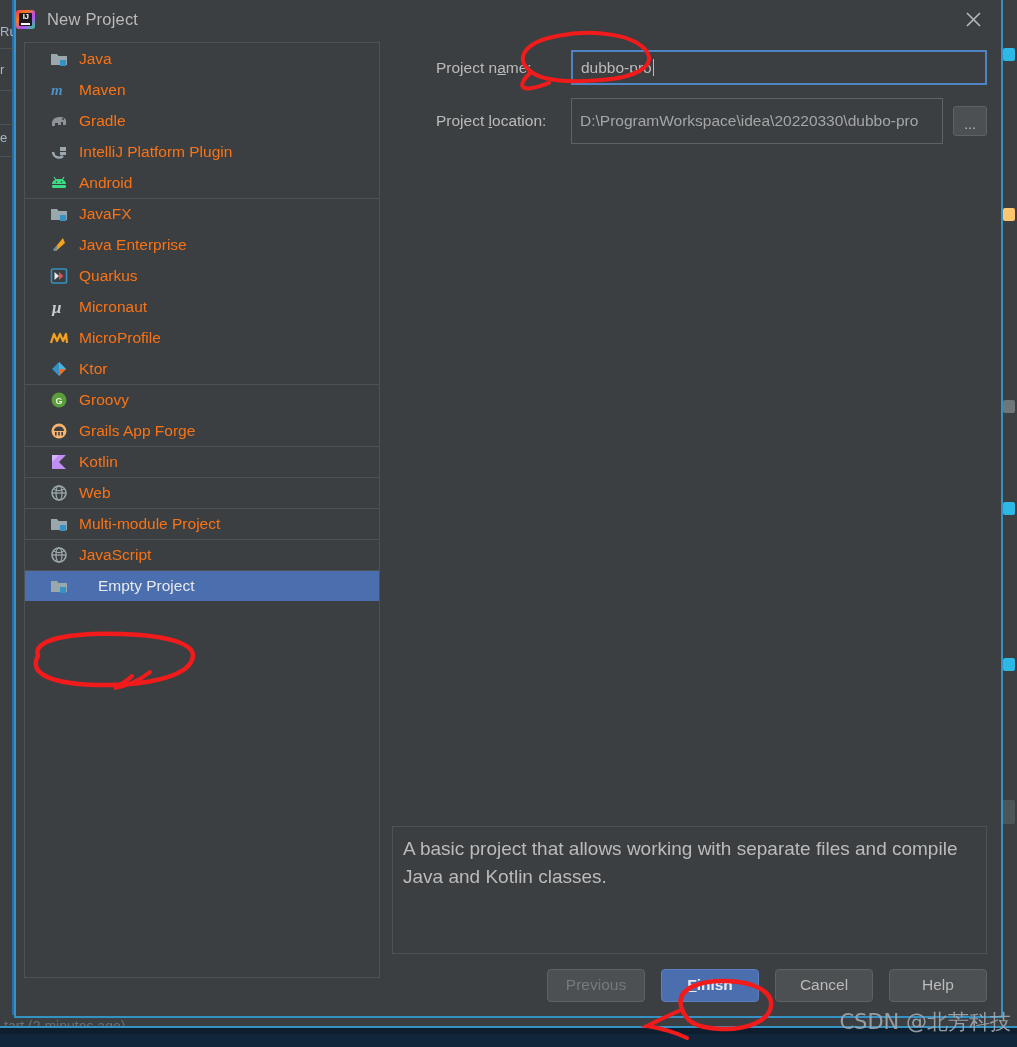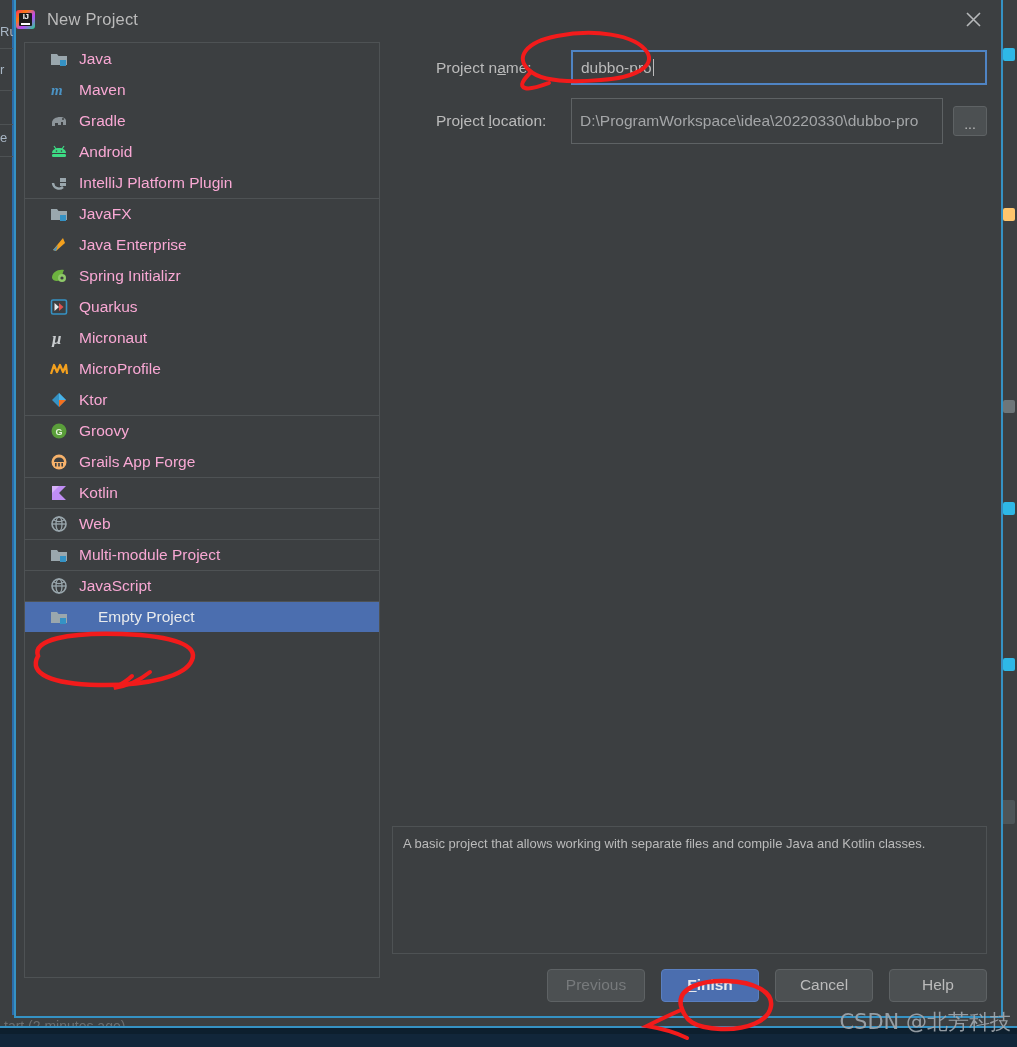--- a/index.html
+++ b/index.html
@@ -126,21 +126,21 @@
     background: #3c3f41;
     border: 1px solid #4e5254;
     overflow: hidden;
     display: flex; flex-direction: column;
     height: 936px;
   }
   .list-item {
     height: 31px; flex: 0 0 31px;
     display: flex; align-items: center;
     padding-left: 25px;
-    color: #f9a8d4;
+    color: #f97316;
     font-size: 15.5px;
     cursor: default;
     position: relative;
   }
   .list-item.sep-top { border-top: 1px solid #4e5254; }
   .list-item.selected {
     background: #4b6eaf;
     color: #e8eaec;
     gap: 19px;
   }
@@ -215,21 +215,21 @@
     display: flex; align-items: flex-end; justify-content: center;
     padding-bottom: 3px;
     cursor: pointer;
   }
   .right-spacer { flex: 1 1 auto; }
   .description-box {
     height: 128px; flex: 0 0 128px;
     border: 1px solid #4e5254;
     background: #3c3f41;
     color: #bbbbbb;
-    font-size: 13px;
+    font-size: 19px;
     line-height: 1.45;
     padding: 8px 10px;
     margin-bottom: 0;
   }
 
   
   .button-bar {
     height: 62px; flex: 0 0 62px;
     display: flex; align-items: center; justify-content: flex-end;
     padding: 0 14px 0 8px;
@@ -346,67 +346,57 @@
               <svg width="18" height="18" viewBox="0 0 18 18">
                 <path d="M2 11 C2 7 6 5 10 5 C14 5 16 7 16 9 L16 13 L13 13 L13 10 L11 10 L11 13 L8 13 L8 11 L5 11 L5 14 L2 14 Z" fill="#8c9499"></path>
                 <circle cx="13" cy="7" r="1" fill="#3c3f41"></circle>
               </svg>
             </span>
             <span class="li-label">Gradle</span>
           </div>
           <div class="list-item">
             <span class="li-icon">
               <svg width="18" height="18" viewBox="0 0 18 18">
+                <path d="M3 9 A6 6 0 0 0 13 13" fill="none" stroke="#9aa7ad" stroke-width="2.4"></path>
+                <rect x="10" y="4" width="6" height="4" fill="#9aa7ad"></rect>
+                <rect x="10" y="9" width="6" height="3" fill="#9aa7ad"></rect>
+              </svg>
+            </span>
+            <span class="li-label">IntelliJ Platform Plugin</span>
+          </div>
+          <div class="list-item">
+            <span class="li-icon">
+              <svg width="18" height="18" viewBox="0 0 18 18">
                 <path d="M2 10 C2 7 5 5 9 5 C13 5 16 7 16 10 Z" fill="#3ddc84"></path>
                 <rect x="2" y="11" width="14" height="3" rx="1.2" fill="#3ddc84"></rect>
                 <line x1="4" y1="3" x2="6" y2="6" stroke="#3ddc84" stroke-width="1.2"></line>
                 <line x1="14" y1="3" x2="12" y2="6" stroke="#3ddc84" stroke-width="1.2"></line>
                 <circle cx="6.5" cy="8" r="0.8" fill="#3c3f41"></circle>
                 <circle cx="11.5" cy="8" r="0.8" fill="#3c3f41"></circle>
               </svg>
             </span>
             <span class="li-label">Android</span>
           </div>
-          <div class="list-item">
-            <span class="li-icon">
-              <svg width="18" height="18" viewBox="0 0 18 18">
-                <path d="M3 9 A6 6 0 0 0 13 13" fill="none" stroke="#9aa7ad" stroke-width="2.4"></path>
-                <rect x="10" y="4" width="6" height="4" fill="#9aa7ad"></rect>
-                <rect x="10" y="9" width="6" height="3" fill="#9aa7ad"></rect>
-              </svg>
-            </span>
-            <span class="li-label">IntelliJ Platform Plugin</span>
-          </div>
           <div class="list-item sep-top">
             <span class="li-icon">
               <svg width="18" height="18" viewBox="0 0 18 18">
                 <path d="M1 4 L7 4 L8.5 6 L17 6 L17 15 L1 15 Z" fill="#9aa7ad"></path>
                 <rect x="10" y="10" width="6" height="6" fill="#3592c4"></rect>
               </svg>
             </span>
             <span class="li-label">JavaFX</span>
           </div>
           <div class="list-item">
             <span class="li-icon">
               <svg width="18" height="18" viewBox="0 0 18 18">
                 <path d="M3 14 L13 2 L15 7 L6 15 Z" fill="#f4a11e"></path>
                 <path d="M3 14 L8 9 L6 15 Z" fill="#4b93c4"></path>
               </svg>
             </span>
             <span class="li-label">Java Enterprise</span>
-          </div>
-          <div class="list-item">
-            <span class="li-icon">
-              <svg width="18" height="18" viewBox="0 0 18 18">
-                <path d="M2 11 C2 5 8 2 14 3 C12 6 13 10 10 13 C7 15 3 14 2 11 Z" fill="#6db33f"></path>
-                <circle cx="12" cy="11" r="4" fill="#8fc96a"></circle>
-                <circle cx="12" cy="11" r="1.6" fill="#3c3f41"></circle>
-              </svg>
-            </span>
-            <span class="li-label">Spring Initializr</span>
           </div>
           <div class="list-item">
             <span class="li-icon">
               <svg width="18" height="18" viewBox="0 0 18 18">
                 <rect x="1.5" y="2" width="15" height="14" rx="1.5" fill="none" stroke="#3592c4" stroke-width="1.6"></rect>
                 <path d="M4.5 5 L9 9 L4.5 13 Z" fill="#e8eaec"></path>
                 <path d="M9 5 L13.5 9 L9 13 Z" fill="#e05252"></path>
               </svg>
             </span>
             <span class="li-label">Quarkus</span>

